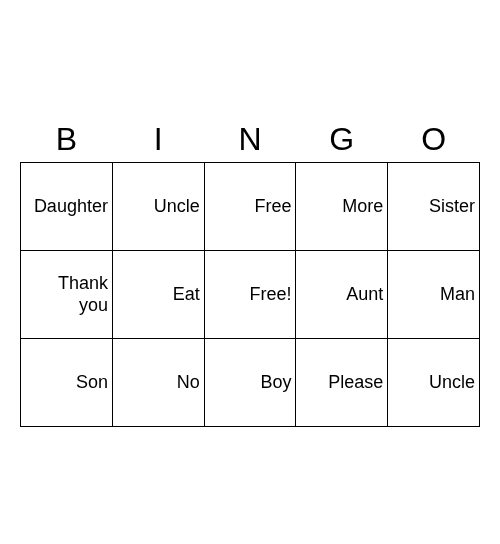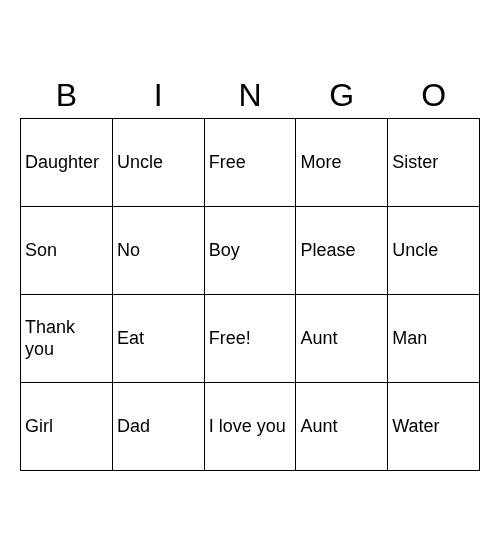--- a/index.html
+++ b/index.html
@@ -27,21 +27,21 @@
       text-align: center;
       font-size: 32px;
       font-weight: normal;
       padding: 4px 0;
       width: 92px;
       border: none;
     }
 
     .body-row td {
       border: 1px solid #000;
-      text-align: left;
+      text-align: right;
       vertical-align: middle;
       width: 92px;
       height: 88px;
       font-size: 18px;
       line-height: 1.2;
       padding: 4px;
     }
 
     .small-text {
       font-size: 13px;
@@ -62,34 +62,27 @@
   </thead>
   <tbody id="bingo-body">
   <tr class="body-row">
         <td class="small-text">Daughter</td>
         <td>Uncle</td>
         <td>Free</td>
         <td>More</td>
         <td>Sister</td>
       </tr>
       <tr class="body-row">
-        <td>Son</td>
-        <td>No</td>
-        <td>Boy</td>
-        <td>Please</td>
-        <td>Uncle</td>
-      </tr>
-      <tr class="body-row">
         <td>Thank you</td>
         <td>Eat</td>
         <td>Free!</td>
         <td>Aunt</td>
         <td>Man</td>
       </tr>
       <tr class="body-row">
-        <td>Girl</td>
-        <td>Dad</td>
-        <td>I love you</td>
-        <td>Aunt</td>
-        <td>Water</td>
+        <td>Son</td>
+        <td>No</td>
+        <td>Boy</td>
+        <td>Please</td>
+        <td>Uncle</td>
       </tr>
     </tbody>
 </table>
 
 </body></html>

